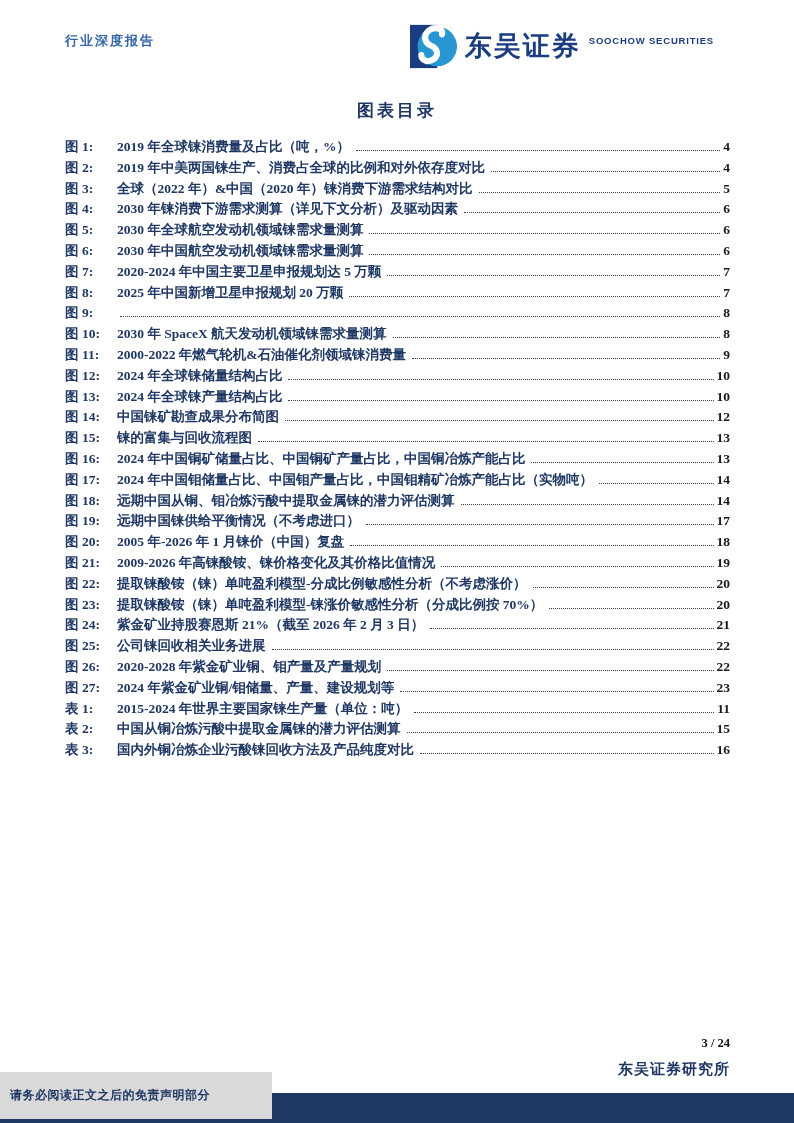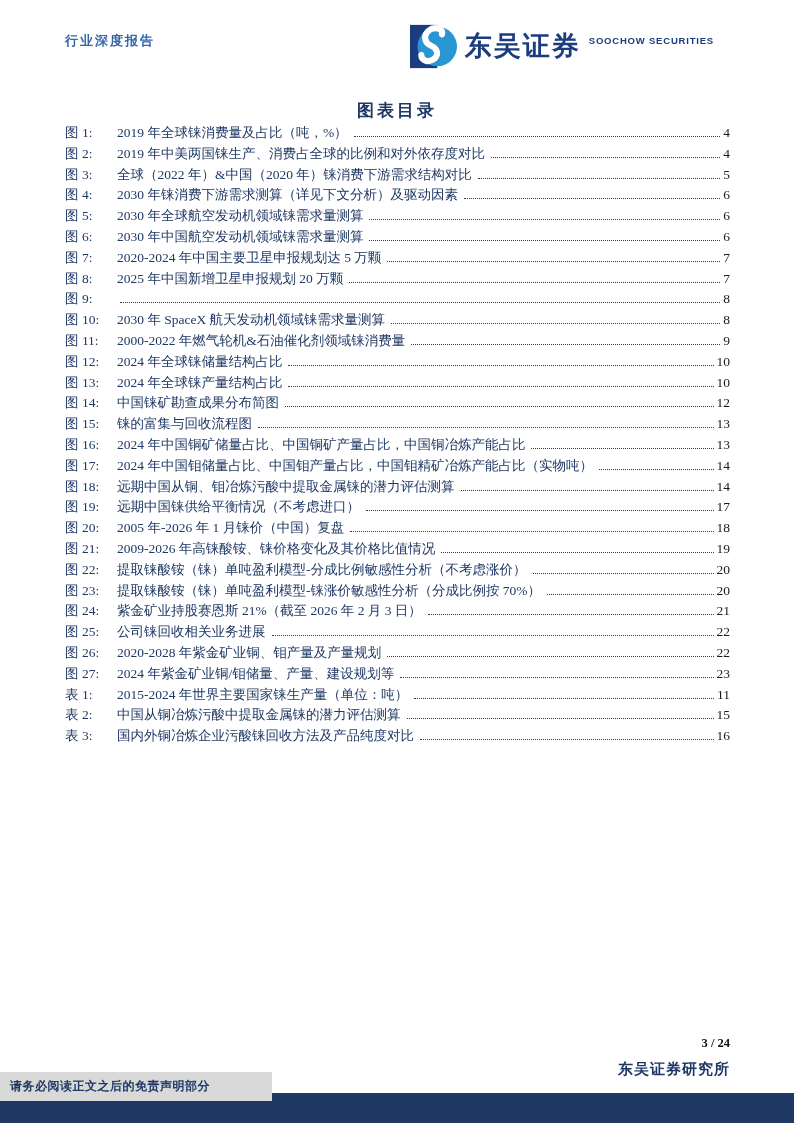--- a/index.html
+++ b/index.html
@@ -24,21 +24,21 @@
   .brand-en { font-size:9.5px; font-weight:bold; color:#1b3d80; letter-spacing:0.8px; margin-top:3px;
               font-family:"Liberation Sans","DejaVu Sans",sans-serif;padding-left:8px; }
 
   
   .doc-title {
     position:absolute; top:99px; left:0; width:100%;
     text-align:center; font-size:17px; font-weight:bold; color:#1f3864; letter-spacing:3px;
   }
 
   
-  .toc { position:absolute; left:65px; right:64px; top:124px; }
+  .toc { position:absolute; left:65px; right:64px; top:138px;font-weight:bold; }
   .toc-row { display:flex; align-items:baseline; height:20.8px; font-size:13.5px; color:#1f3864; white-space:nowrap; }
   .toc-label { flex:0 0 52px; }
   .toc-title { padding-right:3px; overflow:hidden;text-align:right; }
   .leader { flex:1 1 auto; min-width:12px; border-bottom:1.6px dotted #3a3a3a; margin:0 3px 4px 3px; }
   .toc-page { flex:0 0 auto; color:#1a1a1a; }
   .toc-tables { }
 
   
   .footer-pageno {
     position:absolute; top:1036px; right:64px;
@@ -46,21 +46,21 @@
     font-family:"Liberation Serif",serif;
   }
   .footer-institute {
     position:absolute; top:1060px; right:64px;
     font-size:15px; font-weight:bold; color:#1f3864; letter-spacing:1px;
   }
   .footer-bar {
     position:absolute; left:0; right:0; top:1093px; height:30px; background:#1f3864;
   }
   .footer-disclaimer {
-    position:absolute; left:0; top:1072px; width:272px; height:29px;
+    position:absolute; left:0; top:1072px; width:272px; height:47px;
     background:#d9d9d9; display:flex; align-items:center; padding-left:10px;
     font-size:12px; font-weight:bold; color:#1f3864; z-index:2; letter-spacing:0.5px;
   }
 </style>
 </head>
 <body>
 
 <div class="page">
 
   <div class="header">

